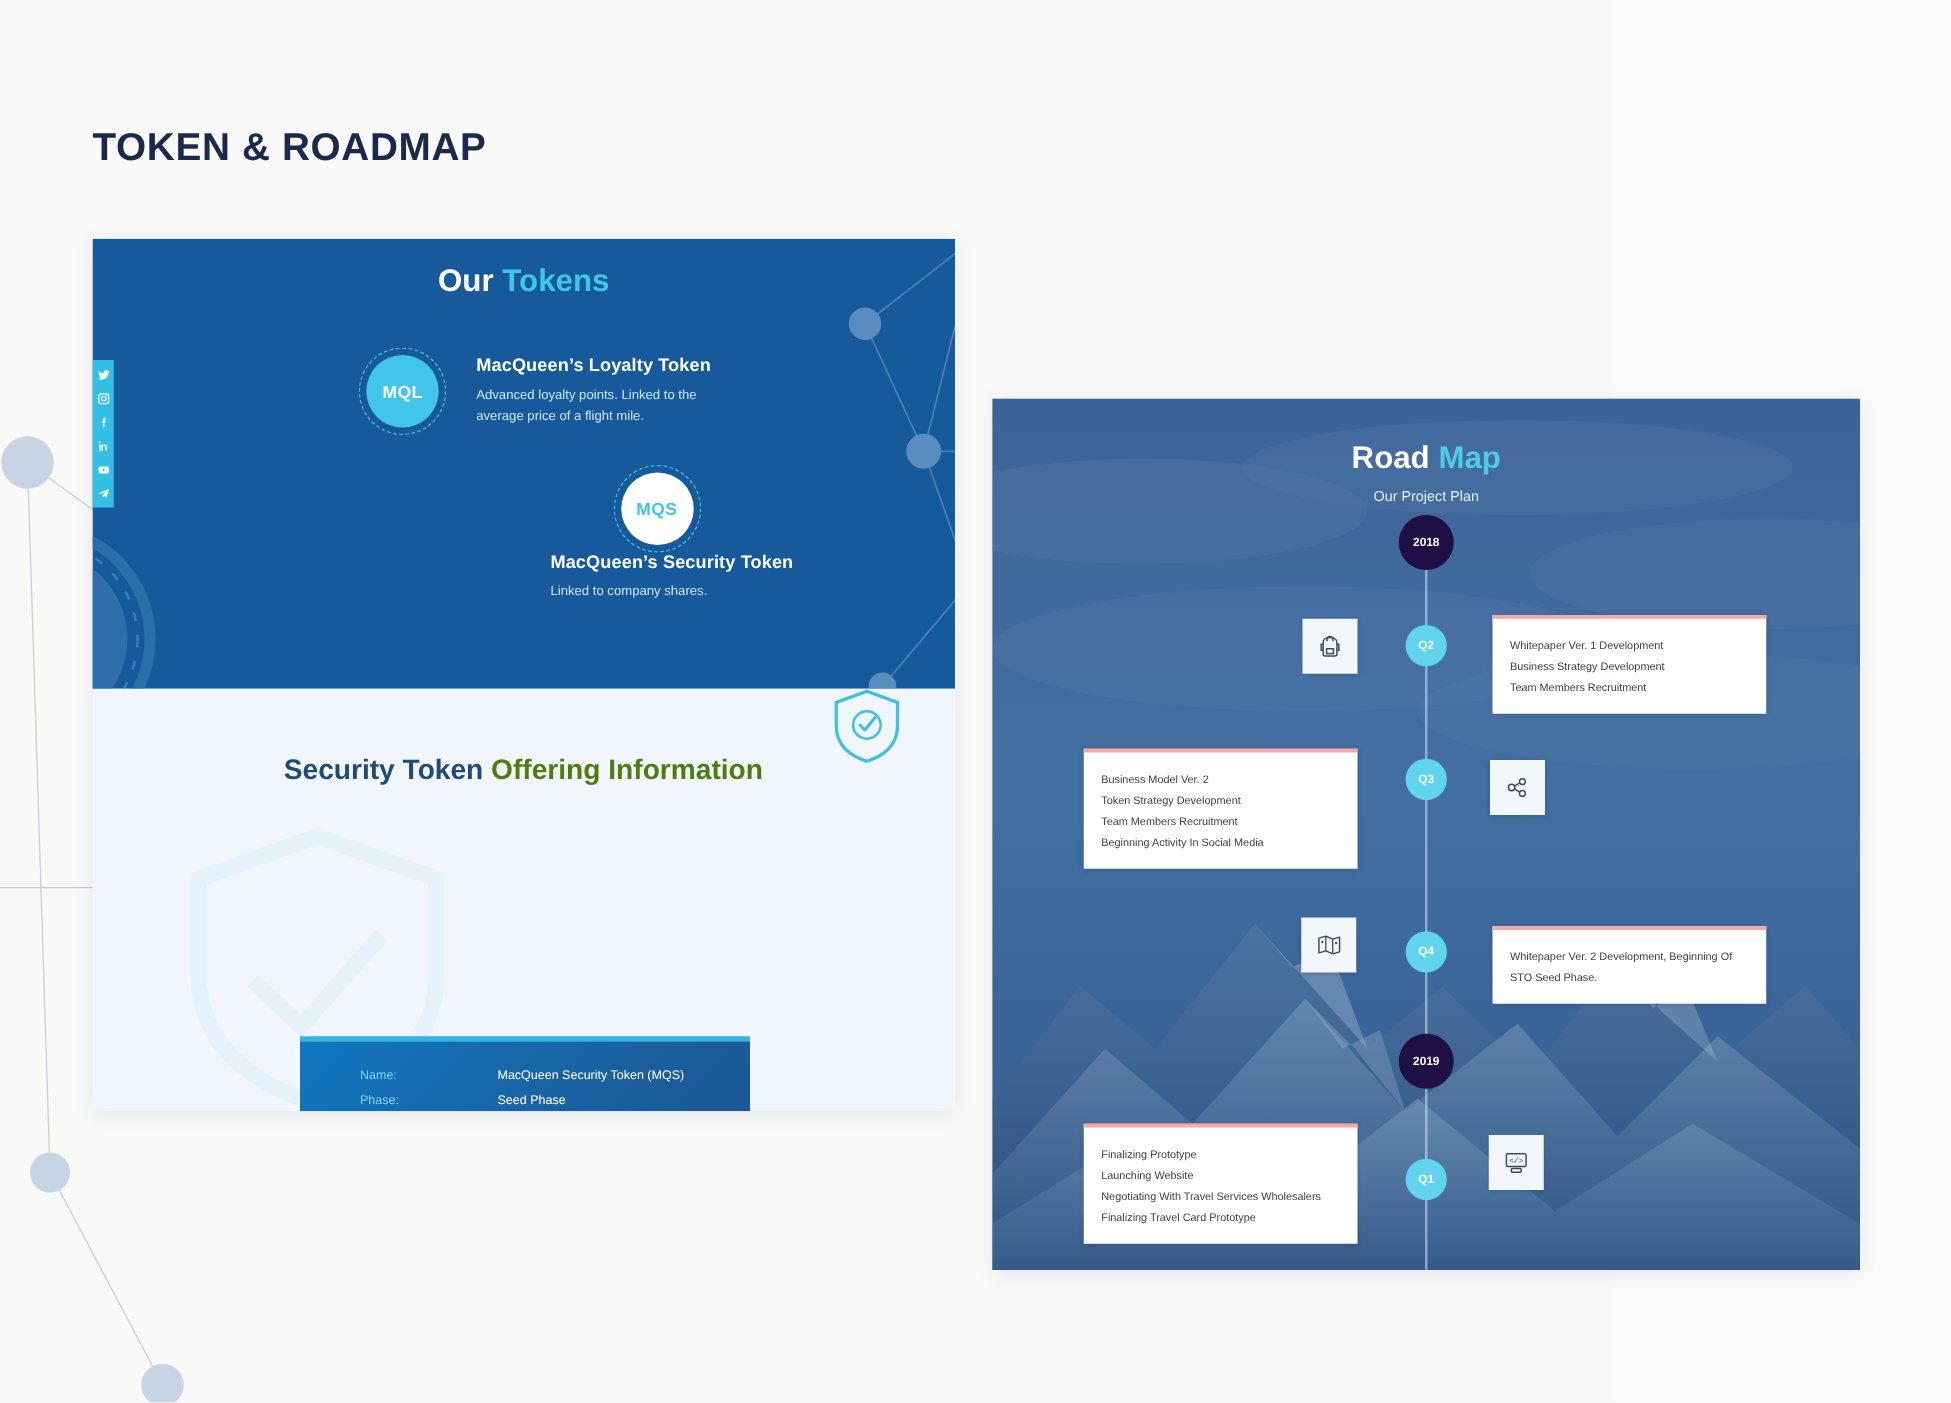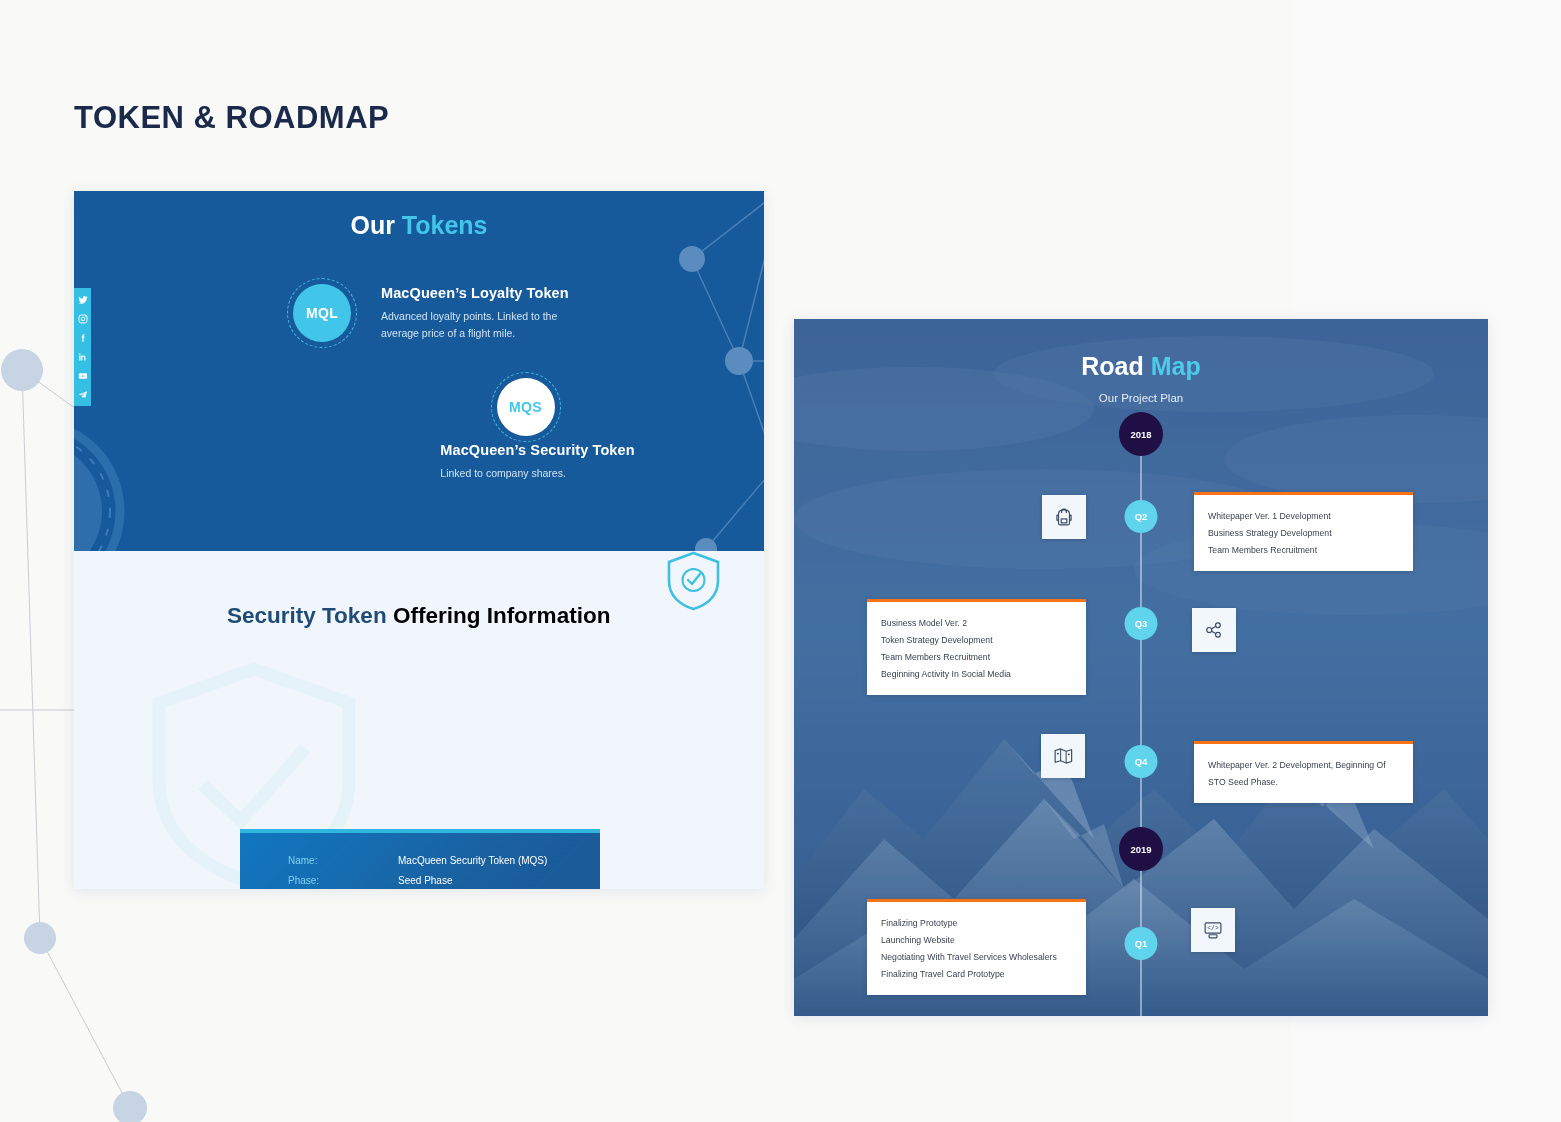--- a/index.html
+++ b/index.html
@@ -79,21 +79,21 @@
   .lc-bottom {
     position: relative; height: 338px; background: #f1f6fc; overflow: hidden;
   }
   .lc-bottom .shield-watermark { position: absolute; left: 75px; top: 110px; width: 210px; height: 230px; opacity: .6; }
   .shield-badge { position: absolute; right: 43px; top: 0px; width: 55px; height: 60px; }
 
   .sto-title {
     position: relative; margin-left: 153px; padding-top: 52px;
     font-size: 22.5px; font-weight: bold; color: #1f4b77; z-index: 3;
   }
-  .sto-title .accent { color: #000000; }
+  .sto-title .accent { color: #4d7c0f; }
 
   .sto-table {
     position: absolute; left: 166px; top: 278px; width: 360px; height: 125px;
     background: linear-gradient(135deg, #1177c0 0%, #1a5f9e 60%, #1c5594 100%);
     border-top: 4px solid #2fb6e0;
     padding: 22px 48px;
   }
   .sto-row { display: flex; margin-bottom: 9px; }
   .sto-row:last-child { margin-bottom: 0; }
   .sto-label { width: 110px; font-size: 10px; color: #7fd3ef; }
@@ -125,21 +125,21 @@
   }
   .node.year { width: 44px; height: 44px; background: #200f45; font-size: 9.5px; font-weight: bold; }
   .node.q { width: 33px; height: 33px; background: #5fd4ec; font-size: 9.5px; font-weight: bold; }
 
   .icon-box {
     position: absolute; width: 44px; height: 44px; background: #f2f7fb;
     display: flex; align-items: center; justify-content: center; z-index: 4;
     box-shadow: 0 1px 4px rgba(0,0,0,.18);
   }
   .info-card {
-    position: absolute; background: #ffffff; border-top: 3px solid #f97316;
+    position: absolute; background: #ffffff; border-top: 3px solid #fca5a5;
     padding: 13px 14px 12px 14px; z-index: 4;
     box-shadow: 0 1px 5px rgba(0,0,0,.15);
   }
   .info-card .line { font-size: 8.7px; color: #3a4250; line-height: 1.95; white-space: nowrap; }
   .info-card .line.wrap { white-space: normal; }
 </style>
 </head>
 <body>
 
 <div id="root">

